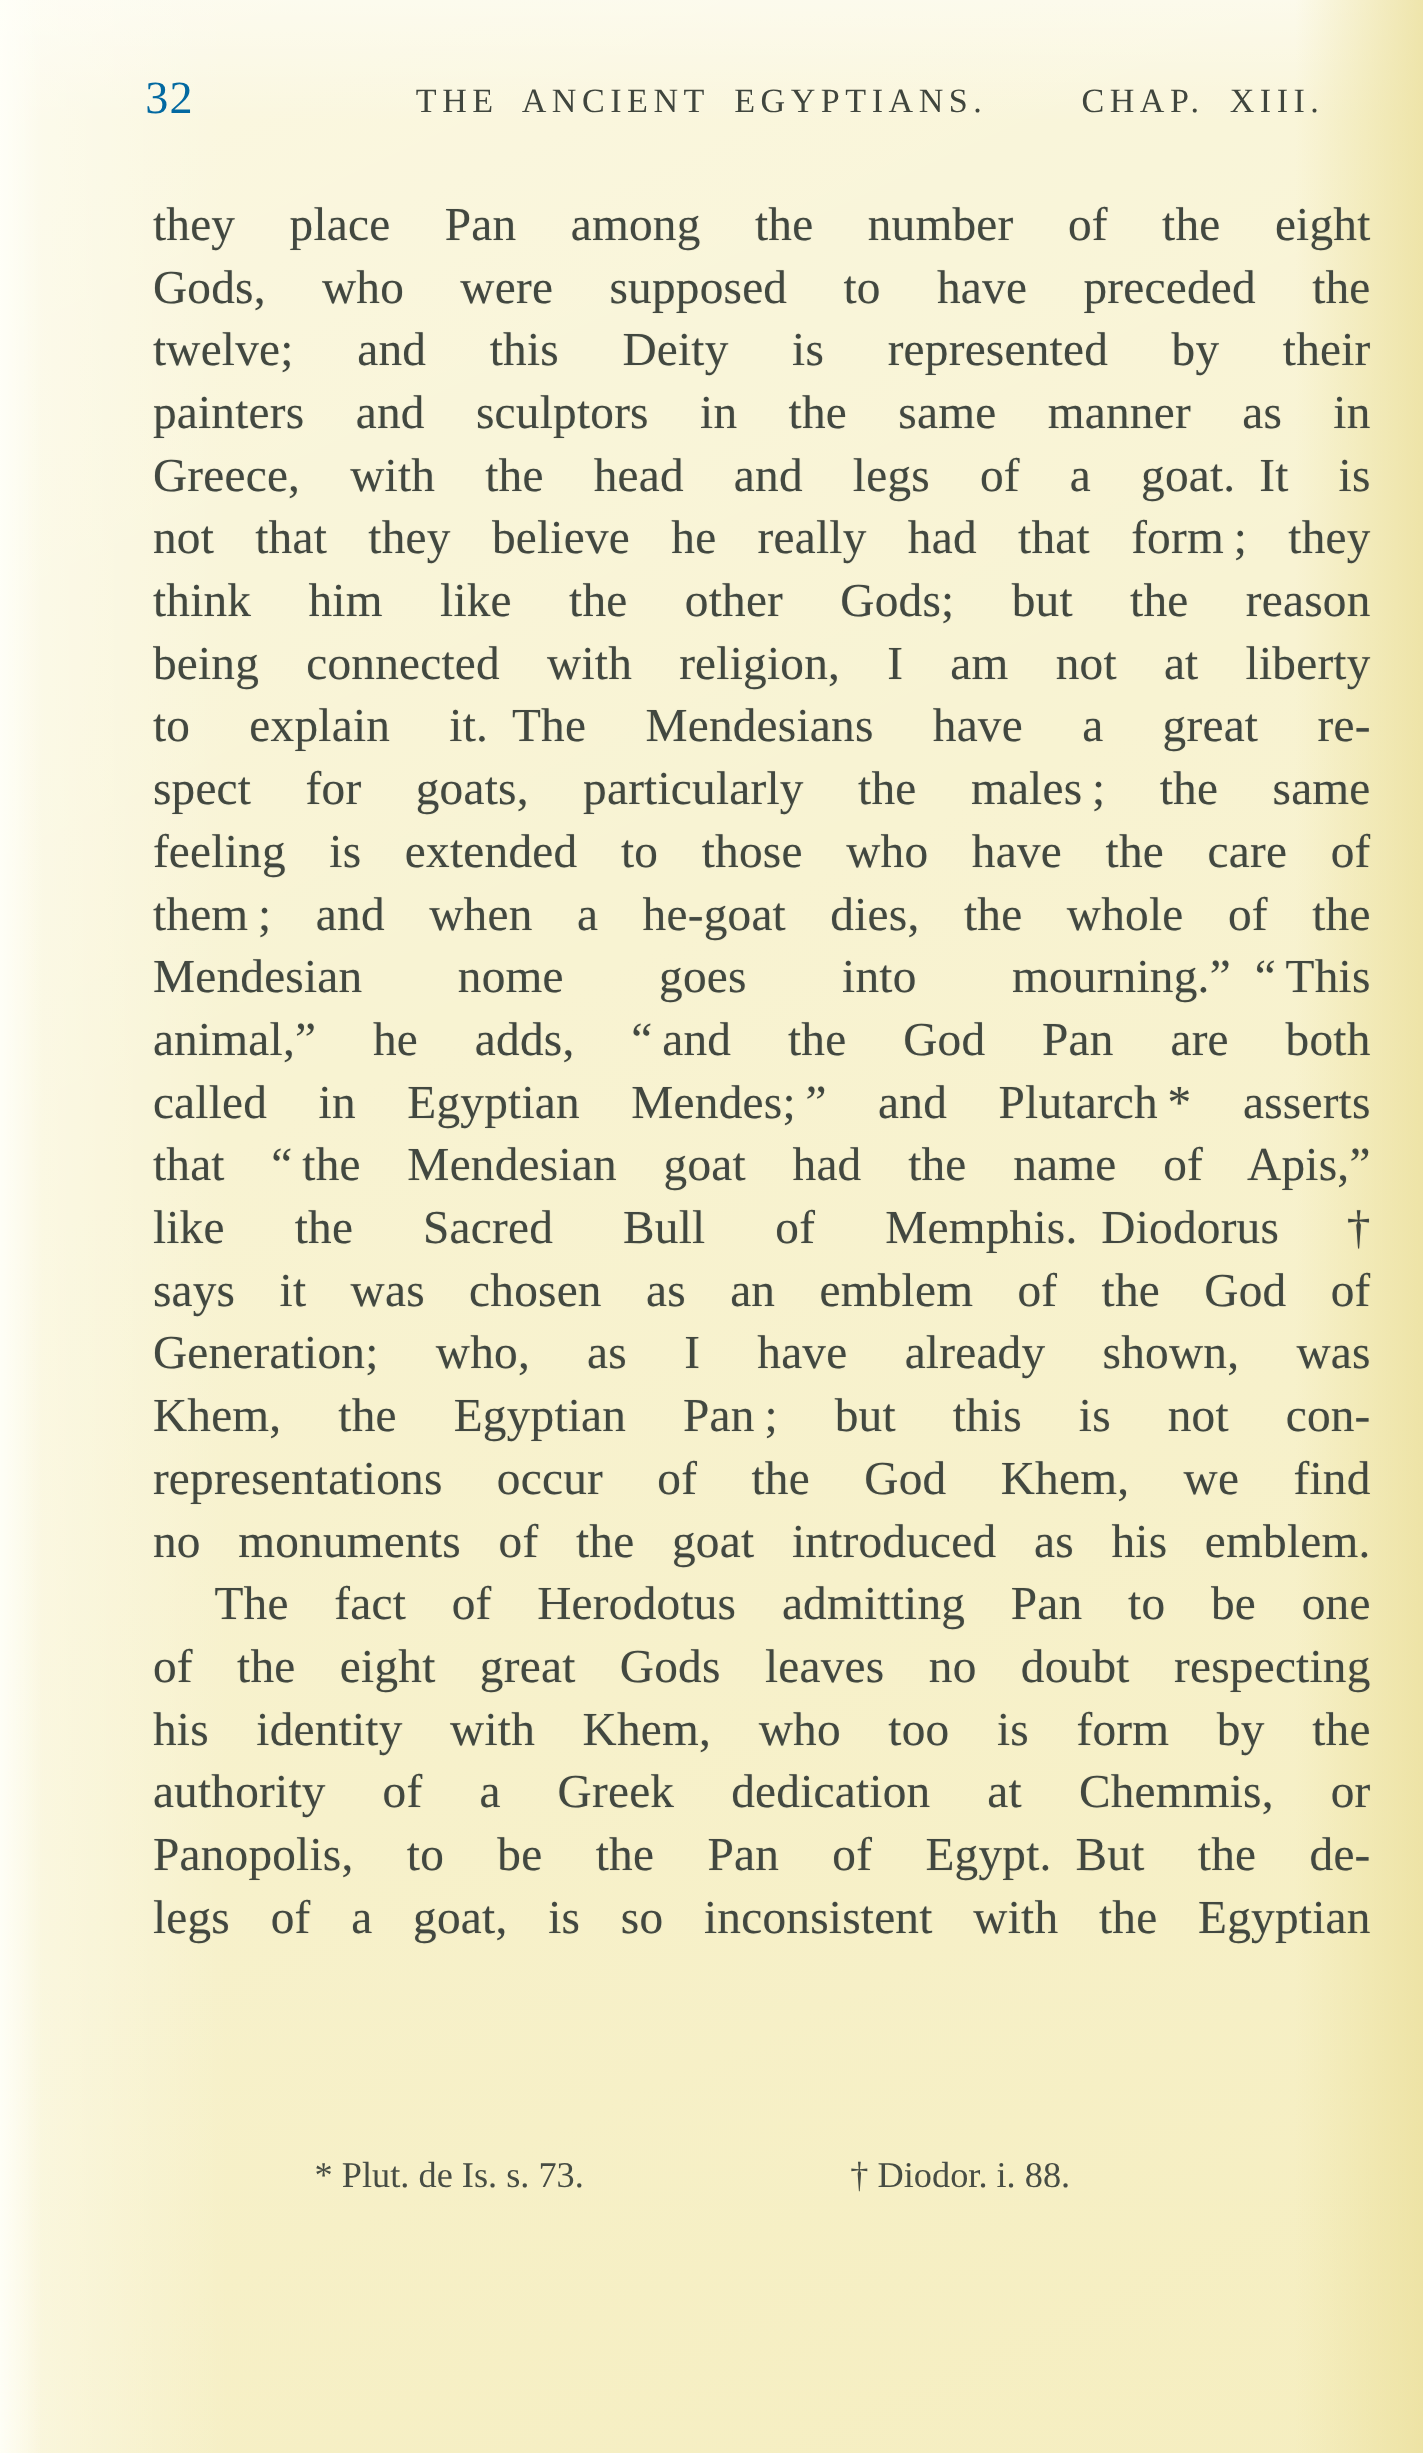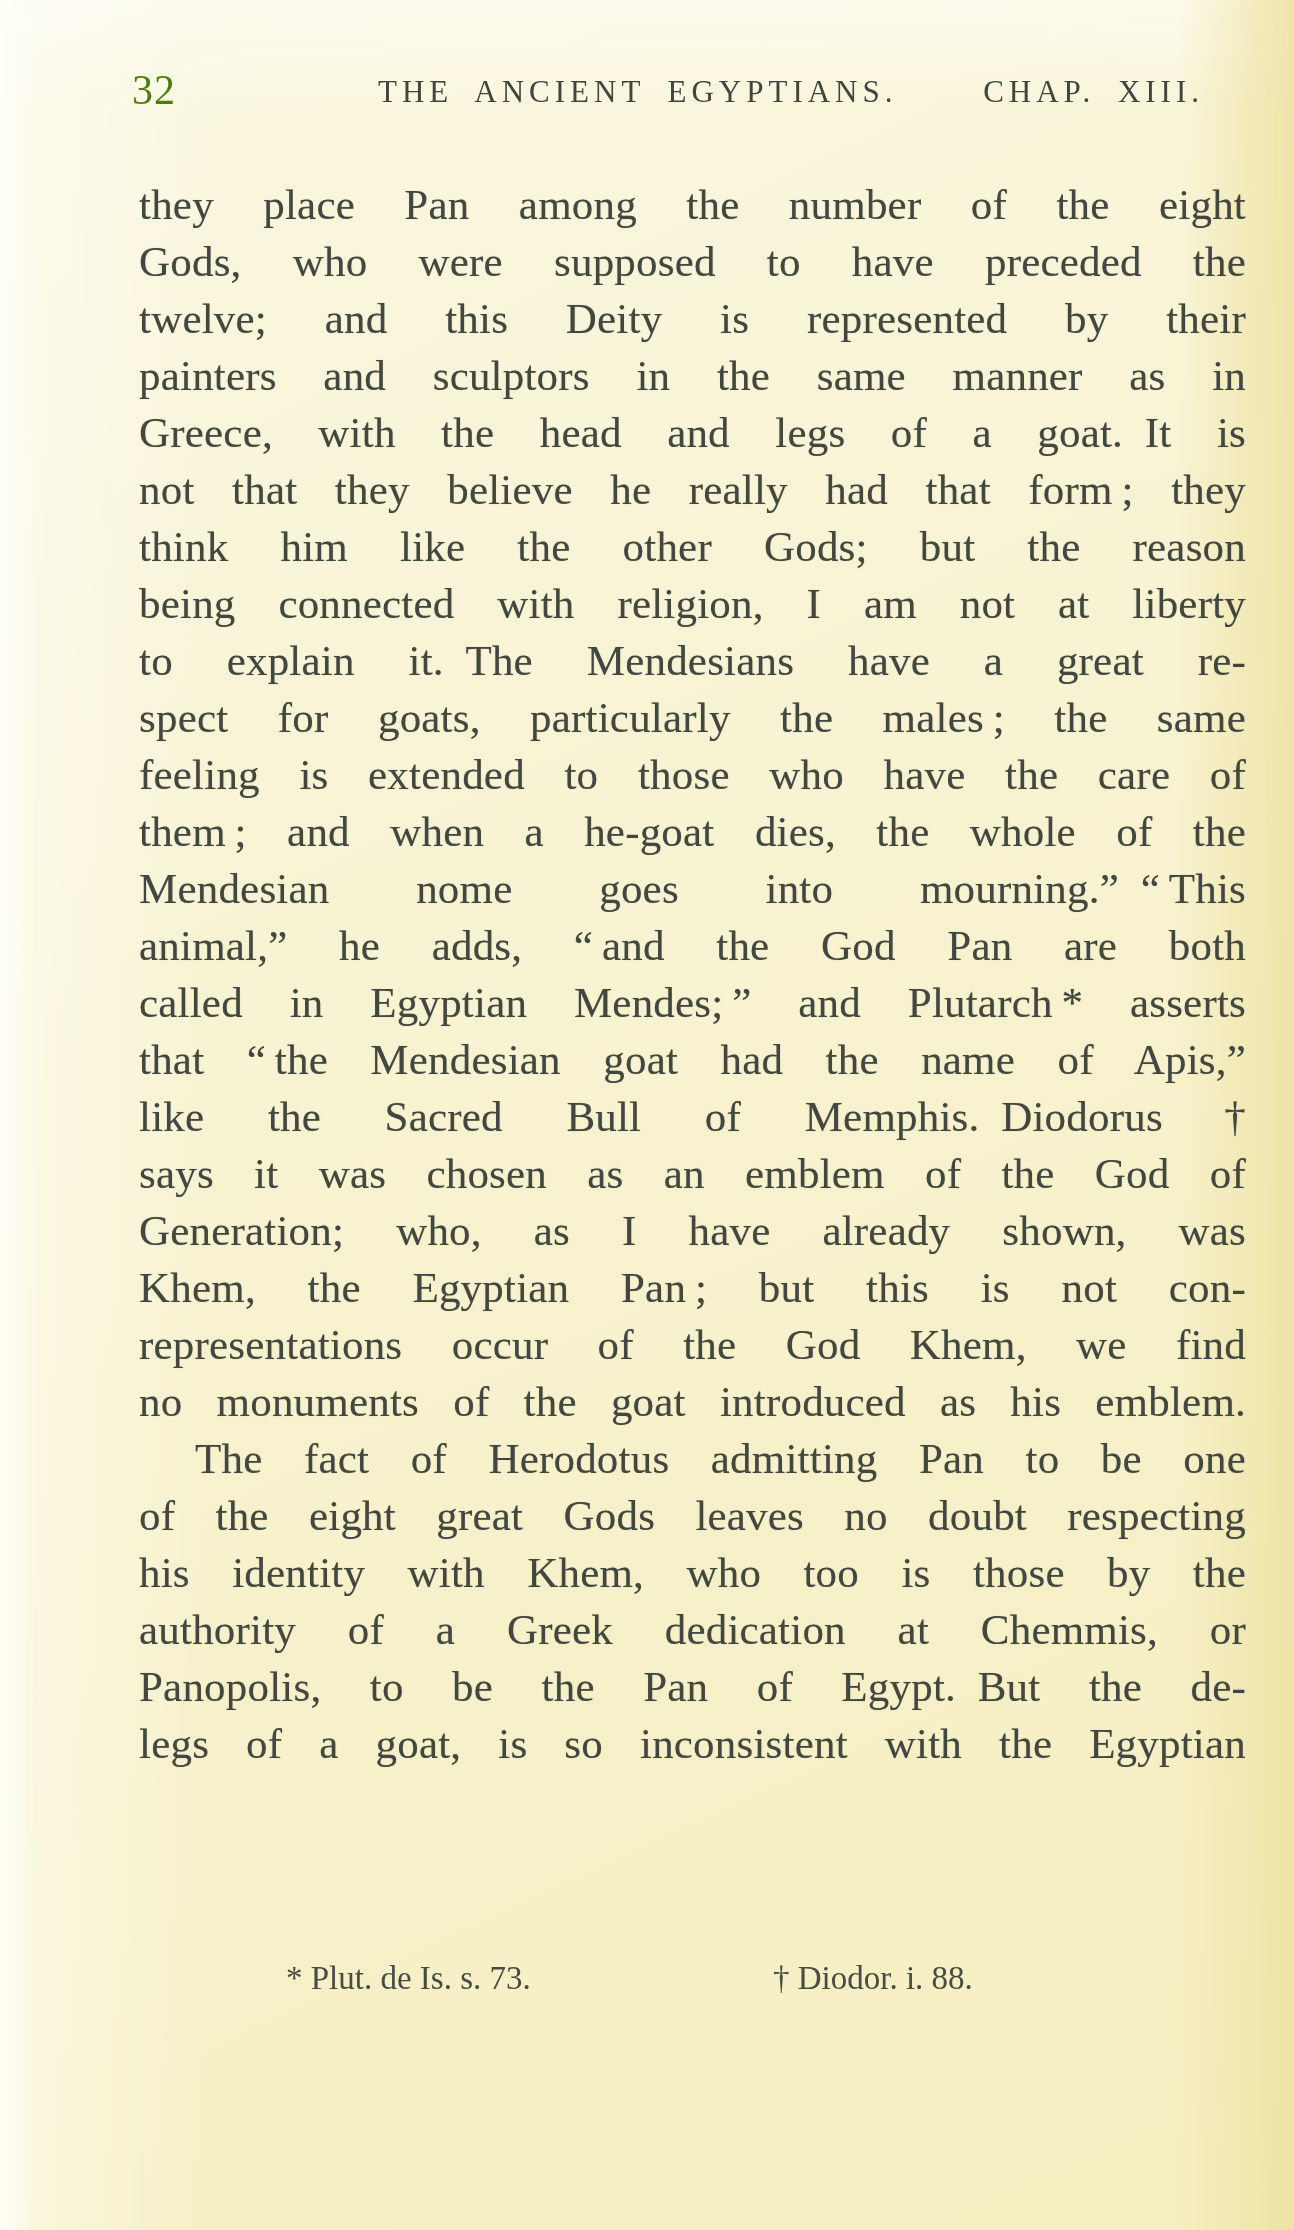--- a/index.html
+++ b/index.html
@@ -18,21 +18,21 @@
     font-family: "Liberation Serif", "DejaVu Serif", serif;
     color: #444a41;
   }
   .page { position: absolute; inset: 0; }
 
   .page-number {
     position: absolute;
     left: 132px;
     top: 66px;
     font-size: 42px;
-    color: #4d7c0f;
+    color: #0369a1;
     letter-spacing: 1px;
     text-align: center;
   }
 
   .running-header {
     position: absolute;
     left: 378px;
     right: 90px;
     top: 74px;
     display: flex;
@@ -110,21 +110,21 @@
         <div class="jline">like the Sacred Bull of Memphis. Diodorus †</div>
         <div class="jline">says it was chosen as an emblem of the God of</div>
         <div class="jline">Generation; who, as I have already shown, was</div>
         <div class="jline">Khem, the Egyptian Pan ; but this is not con-</div>
         <div class="jline">representations occur of the God Khem, we find</div>
         <div class="jline">no monuments of the goat introduced as his emblem.</div>
       </div>
       <div>
         <div class="jline indent">The fact of Herodotus admitting Pan to be one</div>
         <div class="jline">of the eight great Gods leaves no doubt respecting</div>
-        <div class="jline">his identity with Khem, who too is those by the</div>
+        <div class="jline">his identity with Khem, who too is form by the</div>
         <div class="jline">authority of a Greek dedication at Chemmis, or</div>
         <div class="jline">Panopolis, to be the Pan of Egypt. But the de-</div>
         <div class="jline">legs of a goat, is so inconsistent with the Egyptian</div>
       </div>
     </div>
 
   <div class="footnotes">
     <span class="footnote-1">* Plut. de Is. s. 73.</span>
     <span class="footnote-2">† Diodor. i. 88.</span>
   </div>

